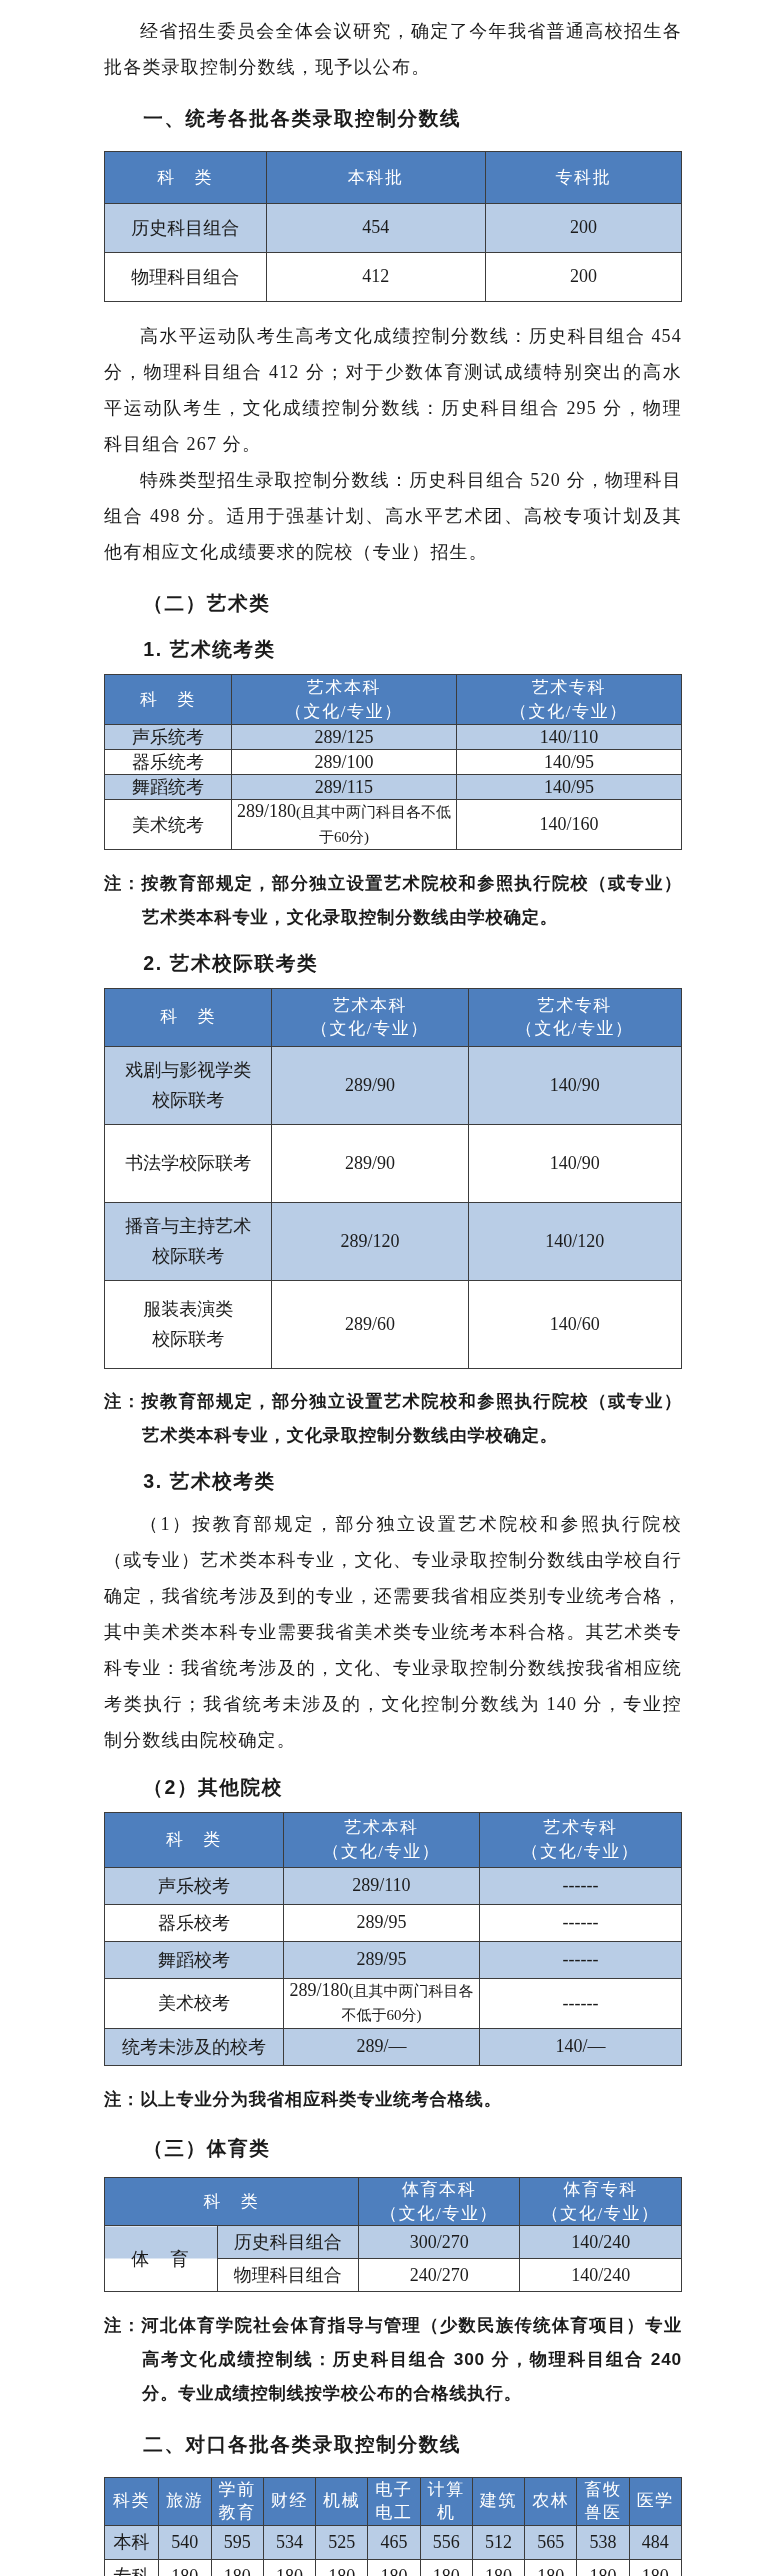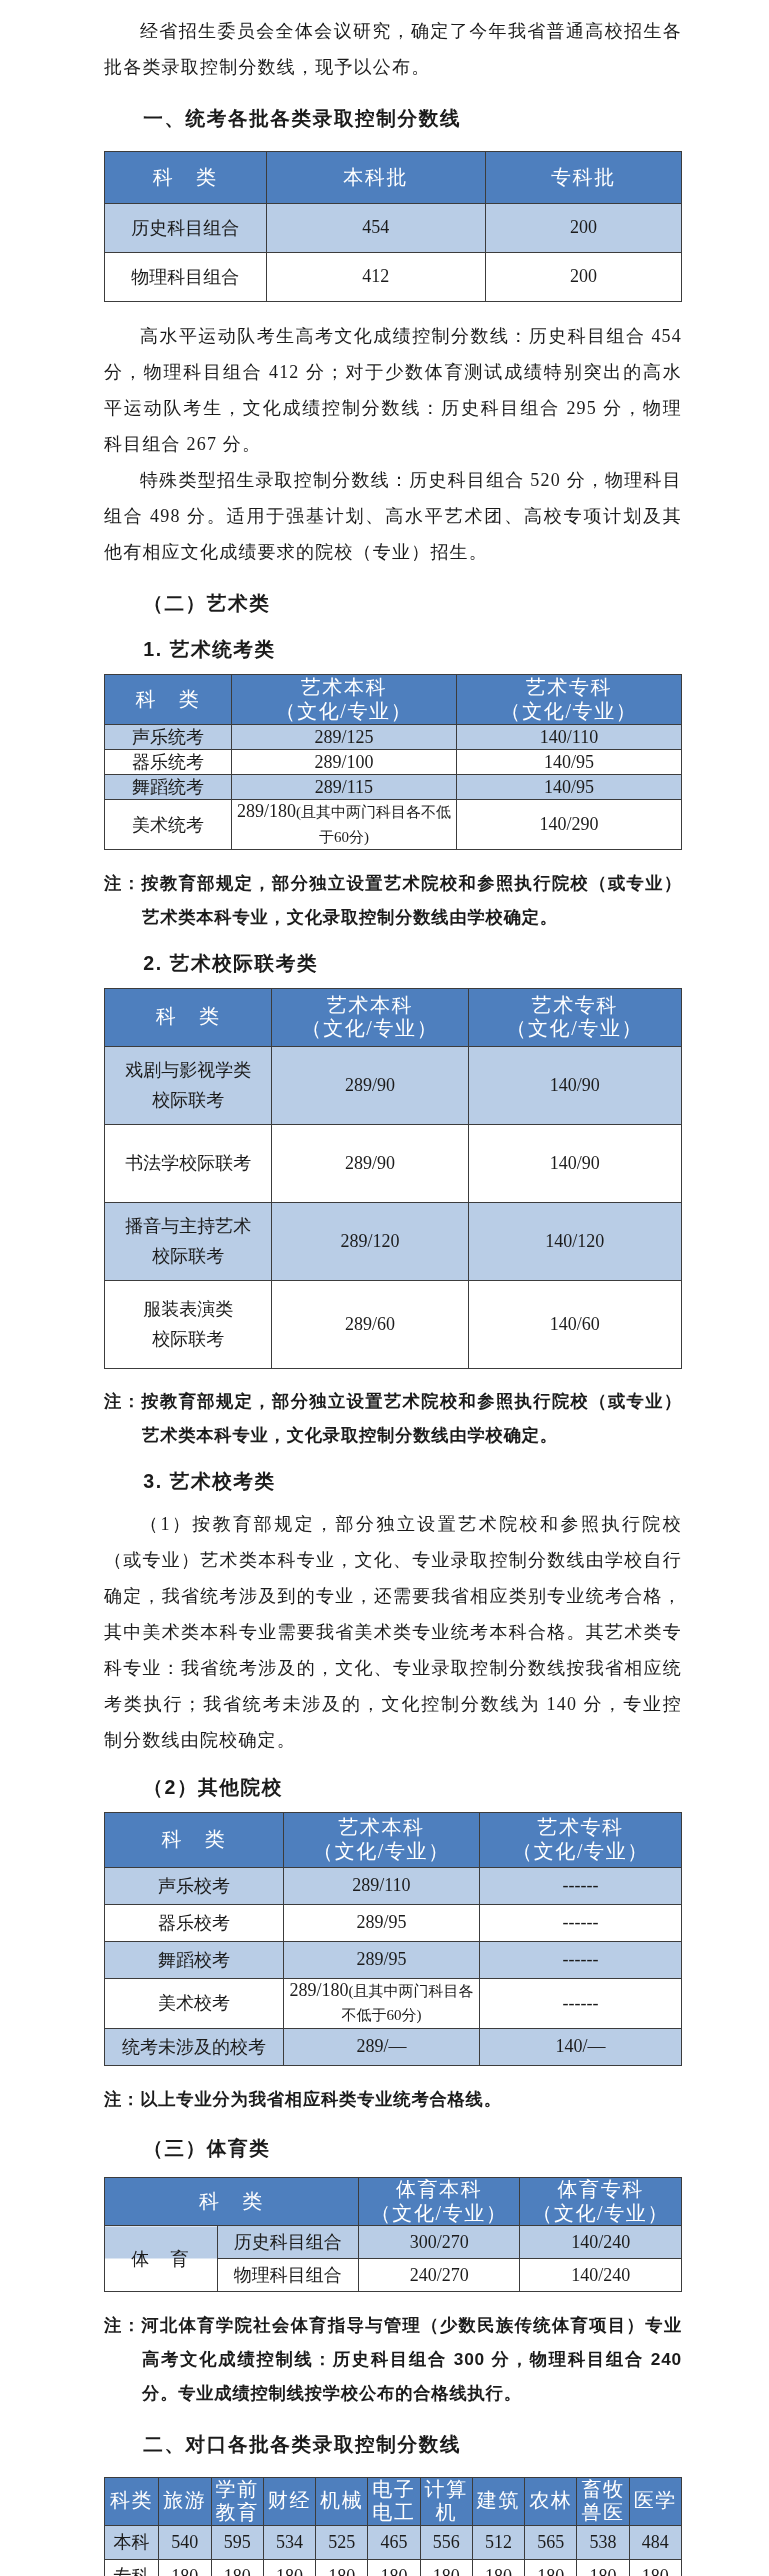--- a/index.html
+++ b/index.html
@@ -62,21 +62,21 @@
   table.tt th,table.tt td{
     border:0.8px solid var(--border);
     padding:0 3.1px;
     vertical-align:middle;
     overflow:hidden;
   }
   table.tt thead th{
     background:var(--header-blue);
     color:#ffffff;
     font-weight:normal;
-    font-size:20px;
+    font-size:17px;
     line-height:23.6px;
     letter-spacing:1.6px;
   }
   .band{background:var(--band-blue);}
   .pl{white-space:pre-line;line-height:30px;}
   .small{font-size:15px;letter-spacing:0;}
   .fine-cell{line-height:23.6px;}
   .dash{letter-spacing:0;}
   
   .t1 thead tr{height:52px;} .t1 tbody tr{height:49px;}
@@ -162,21 +162,21 @@
         <td>140/95</td>
       </tr>
       <tr class="band">
         <td>舞蹈统考</td>
         <td>289/115</td>
         <td>140/95</td>
       </tr>
       <tr class="tall">
         <td>美术统考</td>
         <td class="fine-cell"><span>289/180</span><span class="small">(且其中两门科目各不低于60分)</span></td>
-        <td>140/290</td>
+        <td>140/160</td>
       </tr>
     </tbody>
   </table>
 
   <p class="note">注：按教育部规定，部分独立设置艺术院校和参照执行院校（或专业）艺术类本科专业，文化录取控制分数线由学校确定。</p>
 
   <p class="heading h-l3">2. 艺术校际联考类</p>
 
   <table class="tt t3">
     <colgroup>

